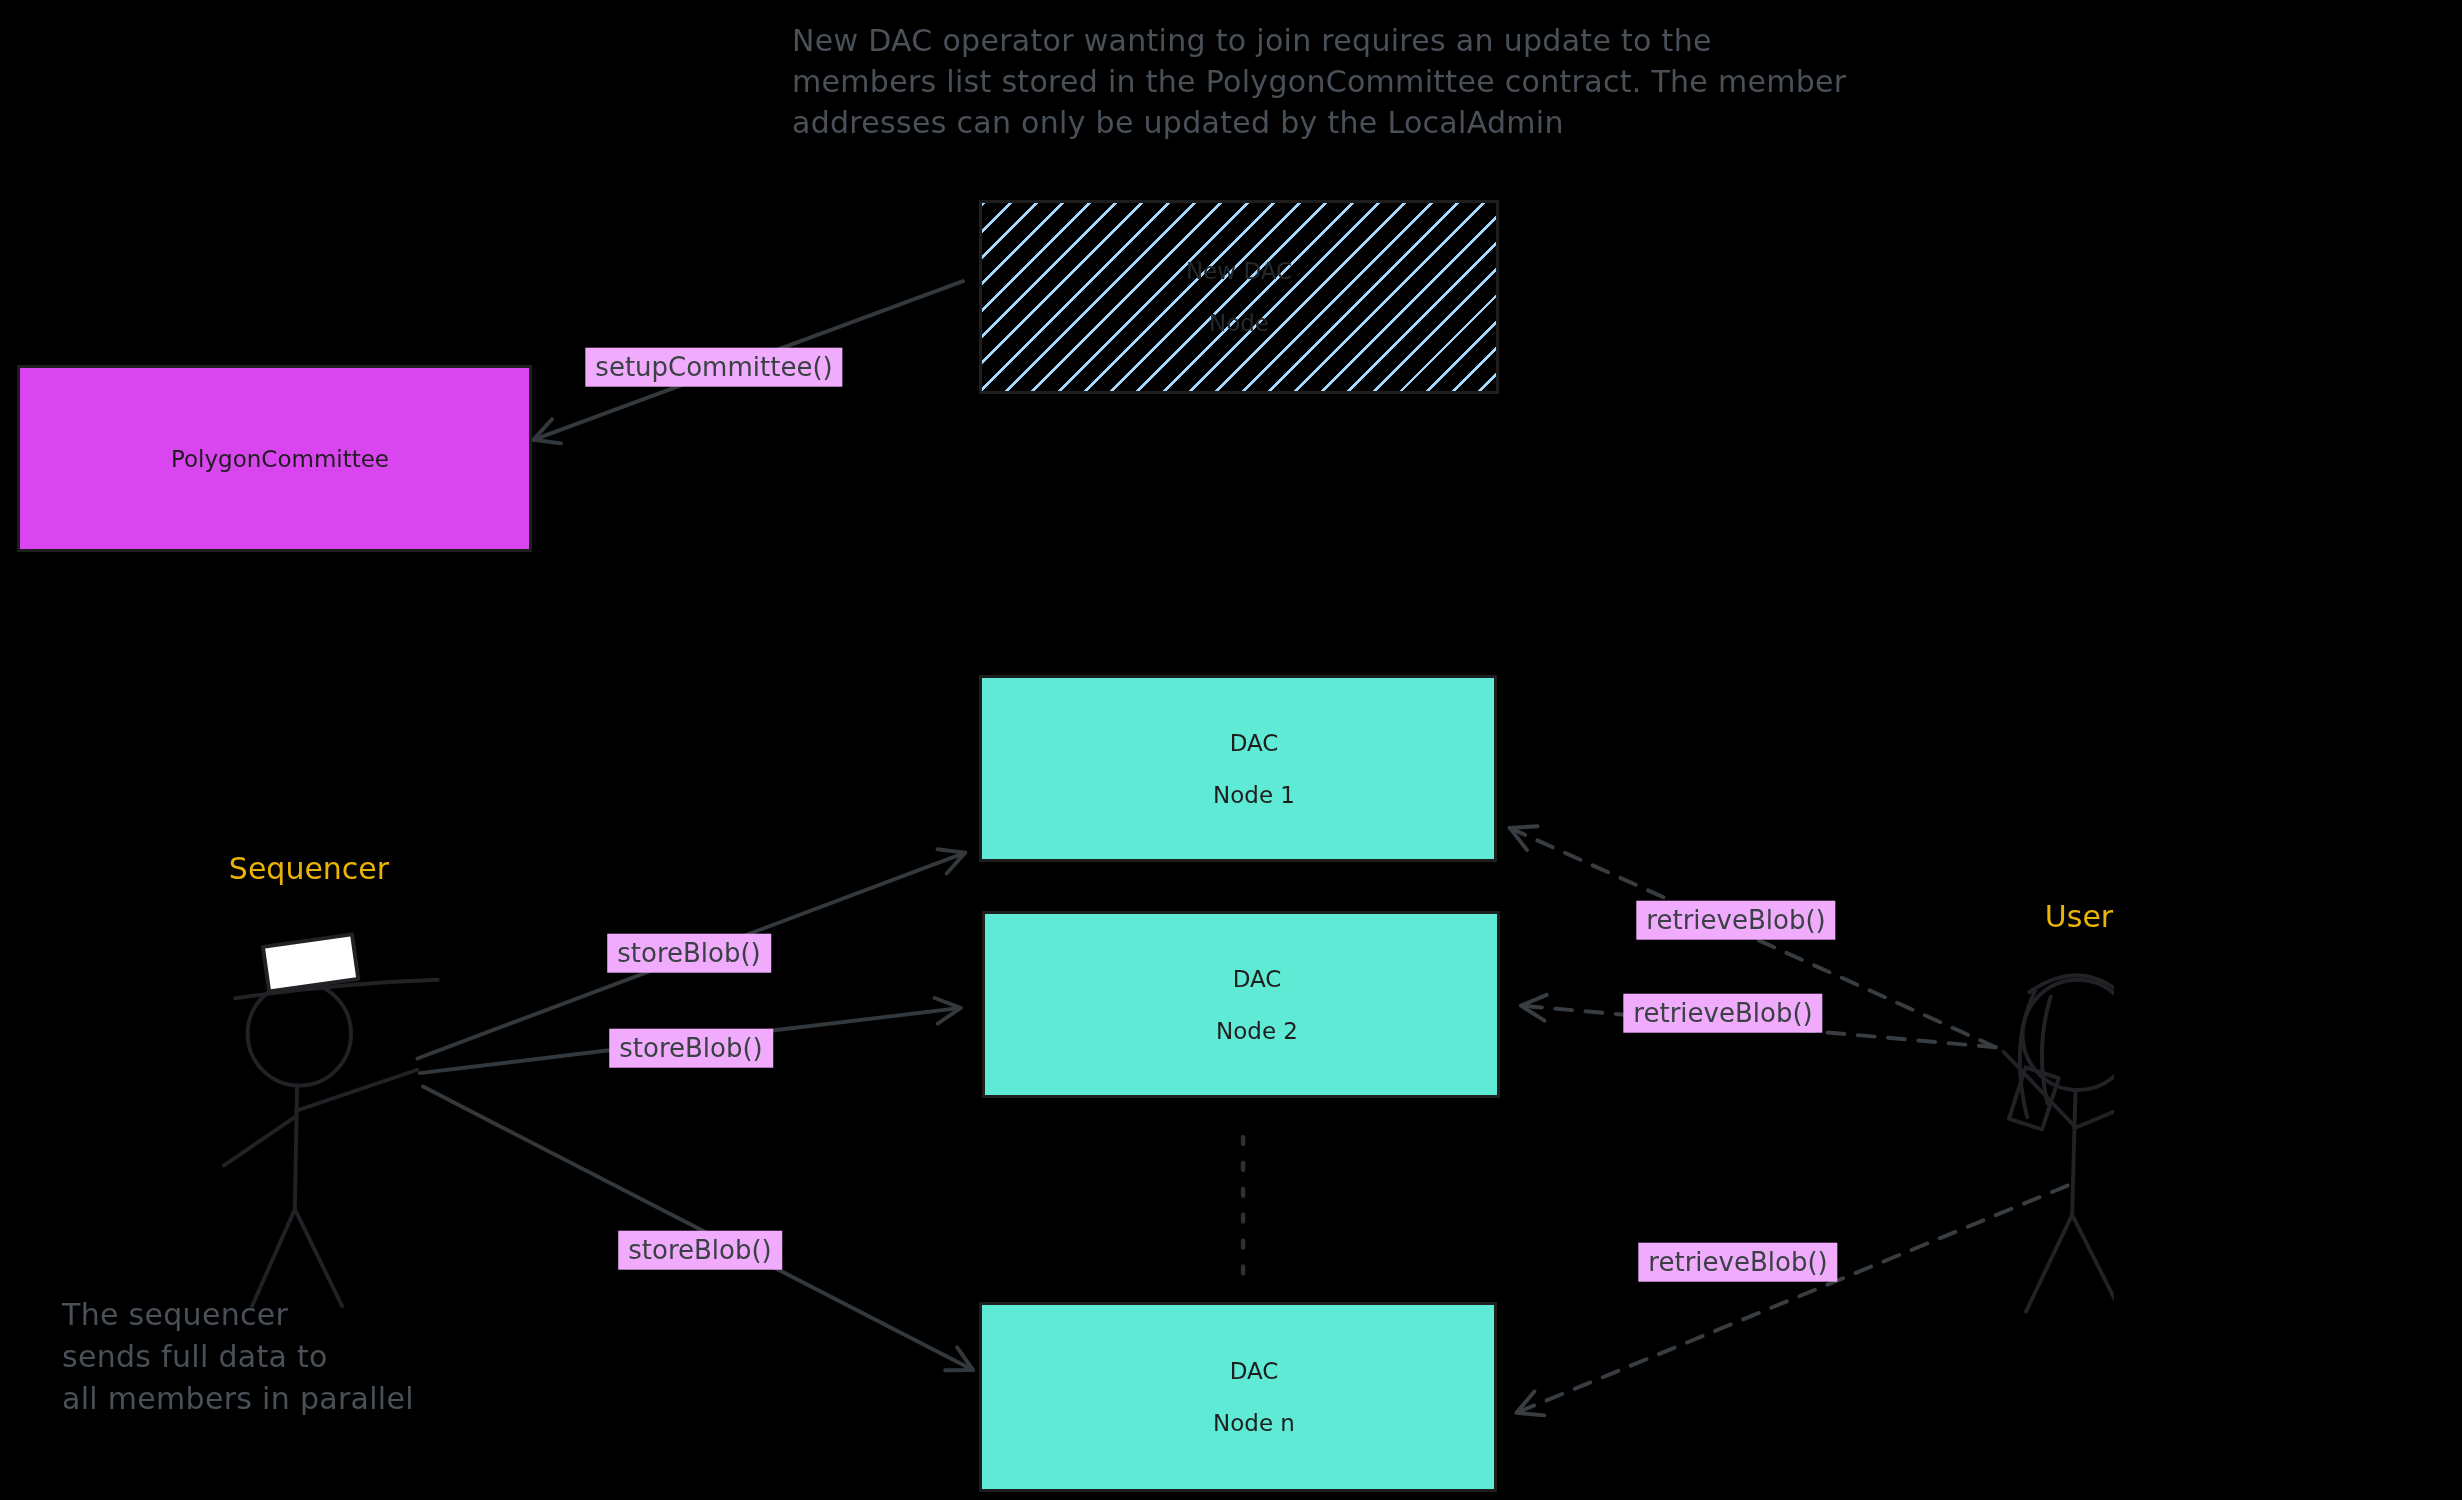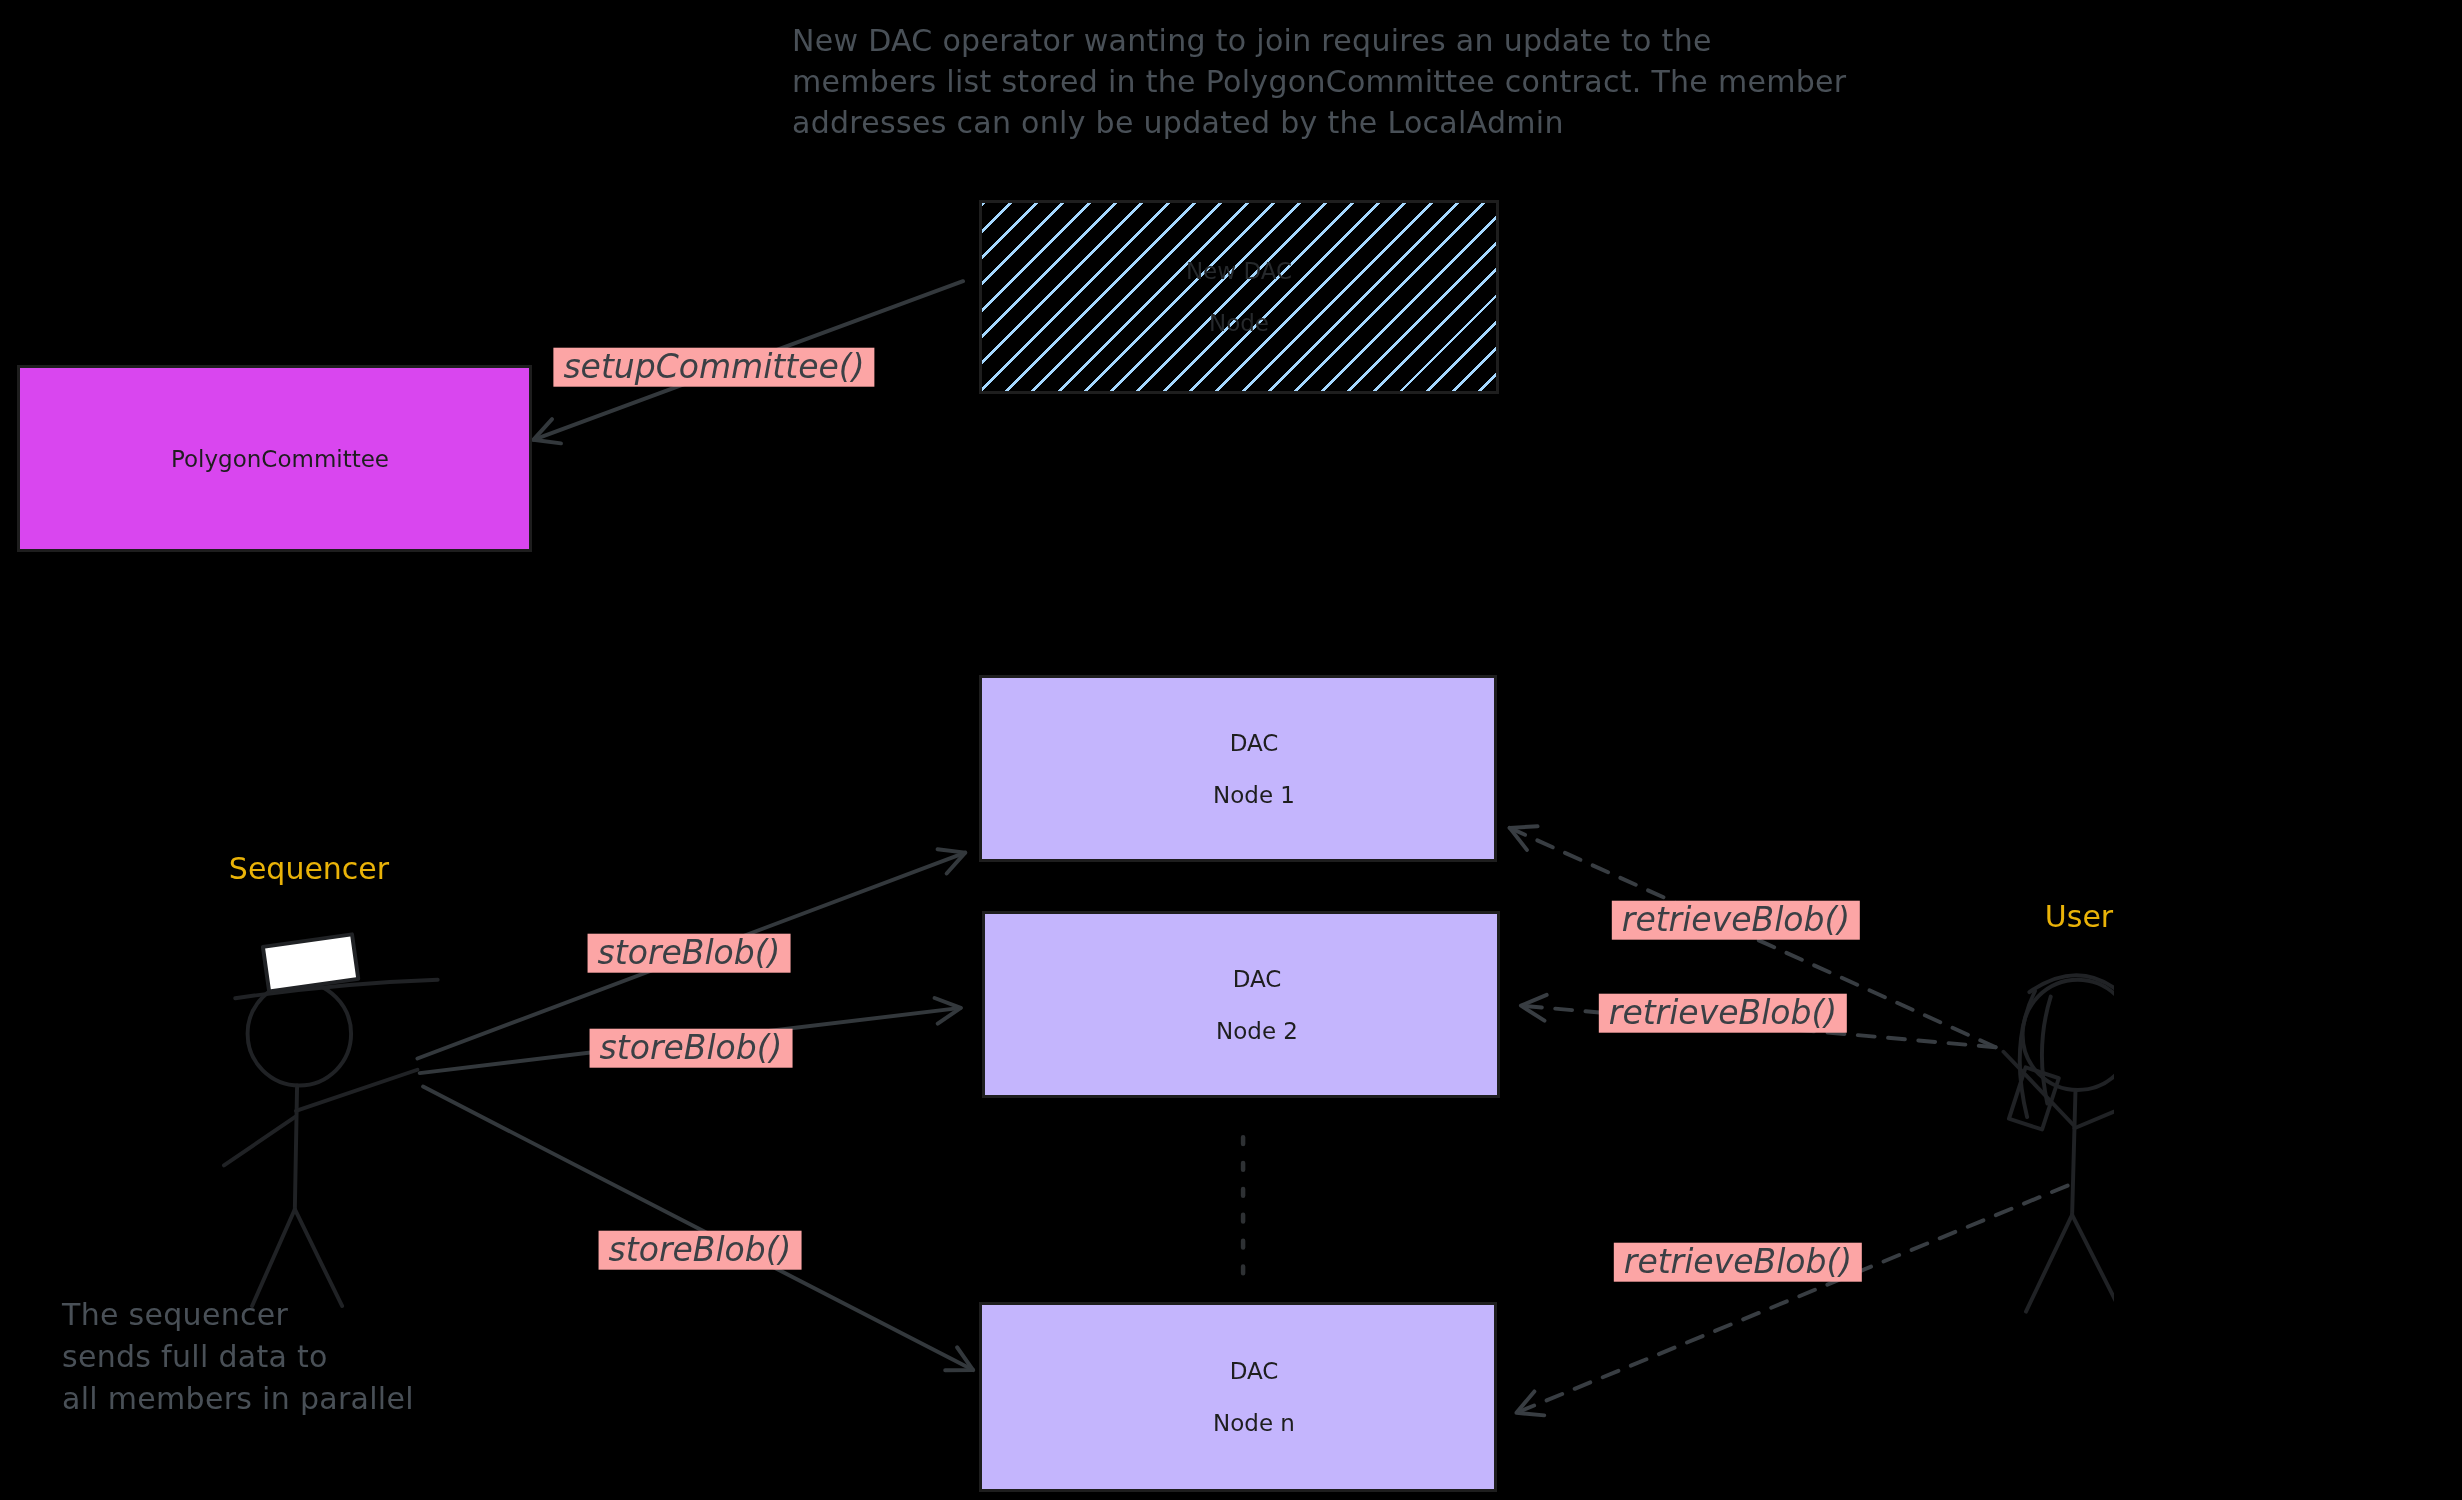--- a/index.html
+++ b/index.html
@@ -5,31 +5,31 @@
   html,body{margin:0;padding:0;background:#000;}
   #canvas{
     position:relative;width:2114px;height:1500px;background:#000;overflow:hidden;
     font-family:"DejaVu Sans","Liberation Sans",sans-serif;
   }
   .note{position:absolute;color:#495057;font-size:30px;line-height:41px;letter-spacing:0.3px;white-space:nowrap;}
   .note div{white-space:nowrap;}
   .actor-label{position:absolute;color:#eab308;font-size:30px;text-align:center;transform:translateX(-50%);white-space:nowrap;margin-left:24px;}
   .box{position:absolute;box-sizing:border-box;border:3.4px solid #1e1e1e;display:flex;flex-direction:column;align-items:center;justify-content:center;text-align:center;}
   .box .lbl{color:#1e1e1e;font-size:23px;line-height:52px;white-space:nowrap;}
-  .box.blue{background:#c4b5fd;padding-left:32px;}
+  .box.blue{background:#5eead4;padding-left:32px;}
   .box.pink{background:#d946ef;padding-left:11px;}
   .box.hatched{
     background-color:#000;
     background-image:repeating-linear-gradient(135deg,#a5d8ff 0px,#a5d8ff 2.8px,transparent 2.8px,transparent 18.6px);
   }
   .box.hatched .lbl{color:#26292c;}
   .edge-label{
     position:absolute;transform:translate(-50%,-50%);
-    background:#fca5a5;color:#3b4045;font-size:33px;line-height:34px;
-    padding:2.3px 10px;white-space:nowrap;font-style:italic;
+    background:#f0abfc;color:#3b4045;font-size:26px;line-height:34px;
+    padding:2.3px 10px;white-space:nowrap;
   }
   svg.overlay{position:absolute;left:0;top:0;width:2462px;height:1500px;}
 </style>
 </head>
 <body>
 
 <div id="canvas">
 
   <svg class="overlay" viewBox="0 0 4377 2667" width="2462" height="1500">
     <defs>

